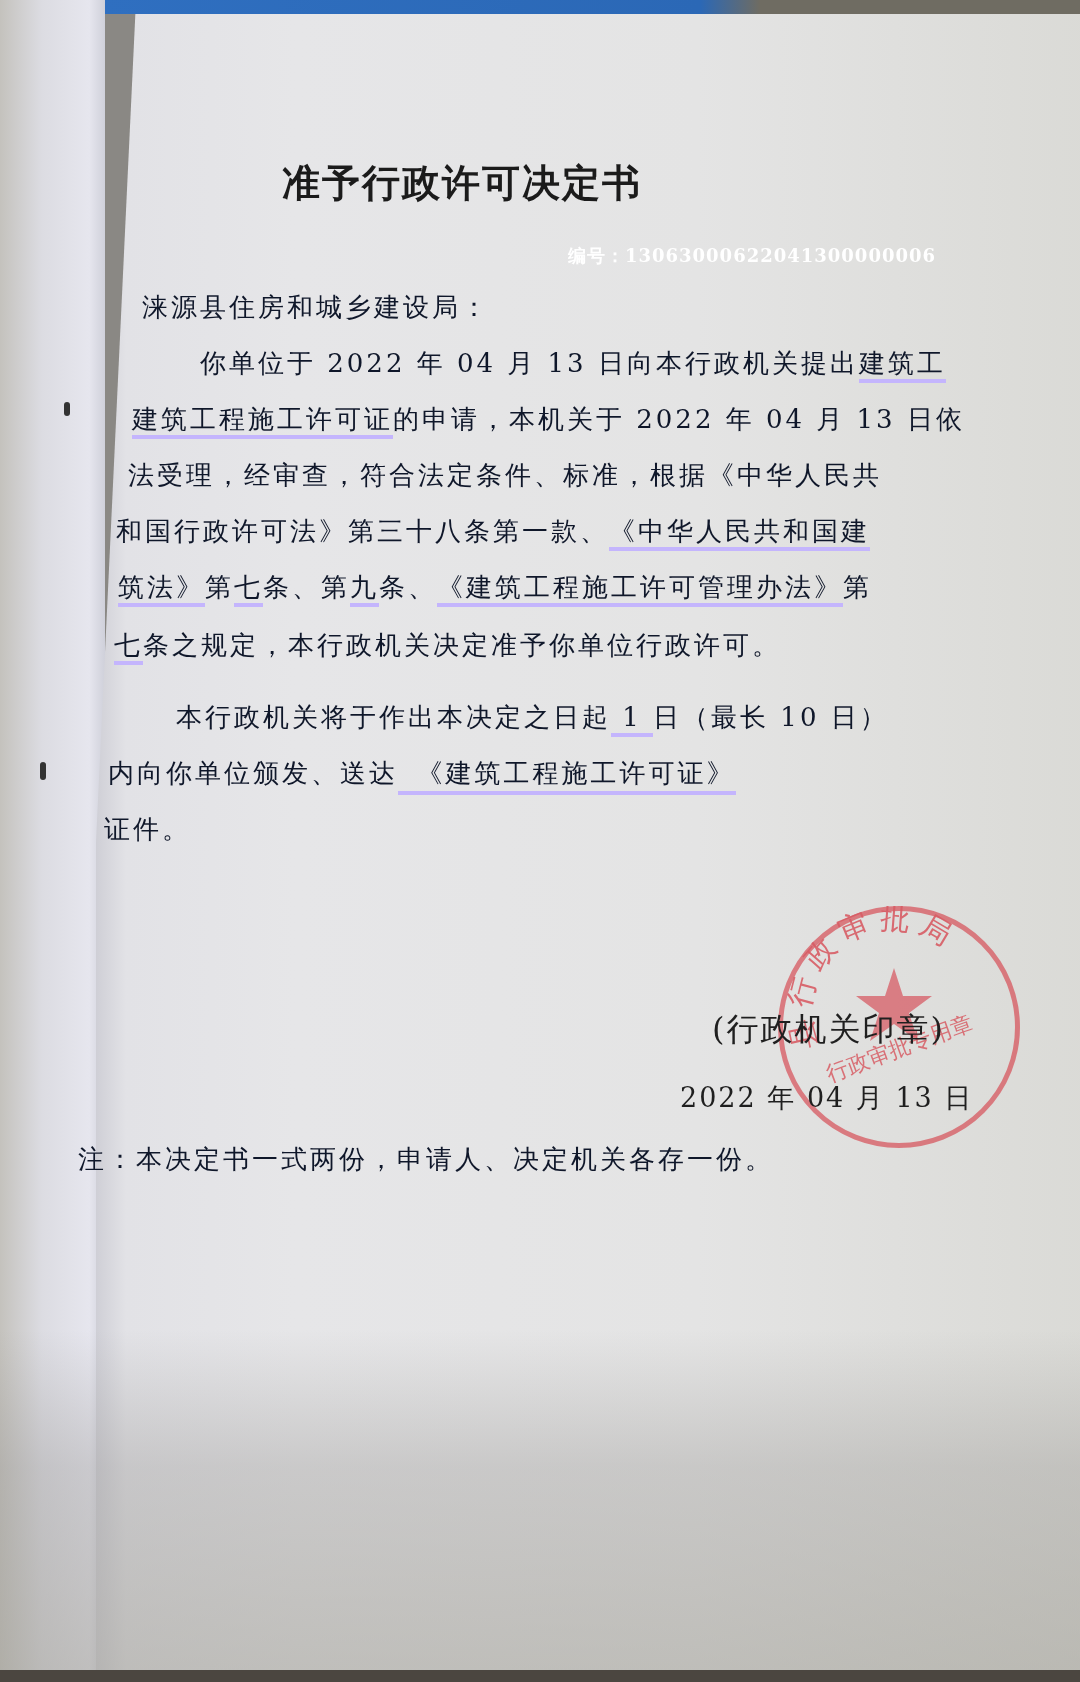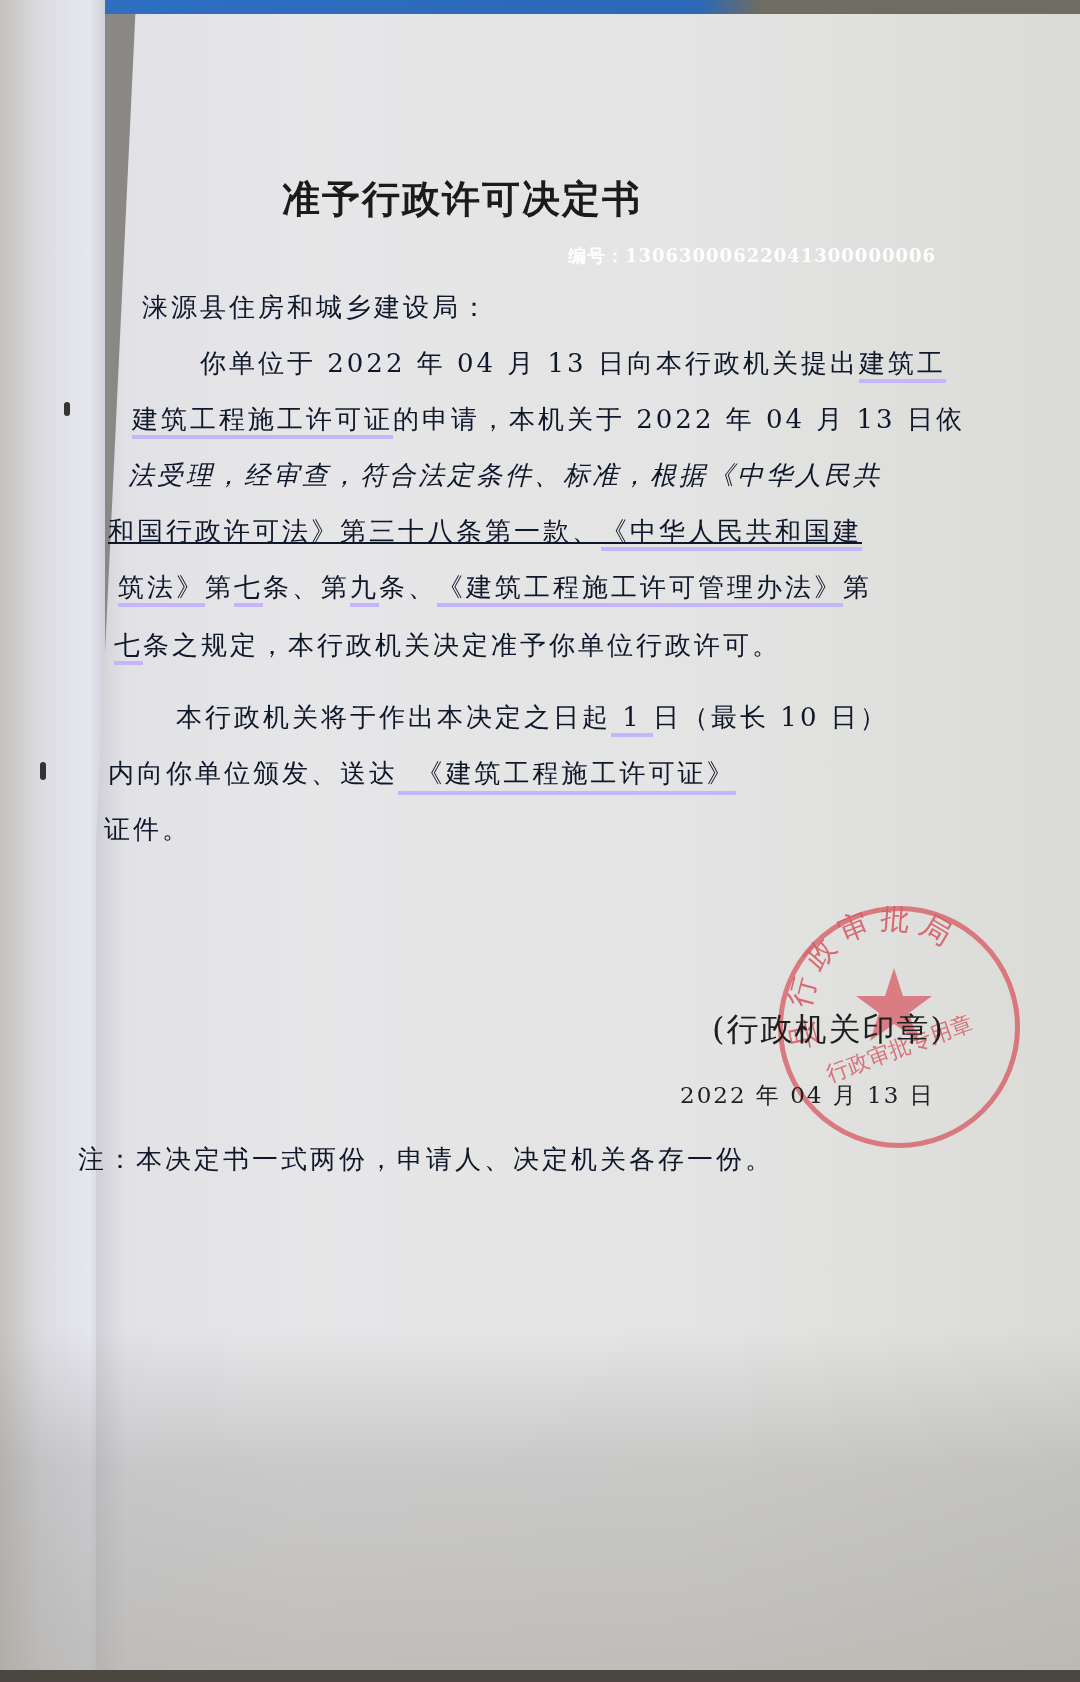--- a/index.html
+++ b/index.html
@@ -25,42 +25,42 @@
     position: absolute; left: 0; top: 1330px; width: 1080px; height: 340px;
     background: linear-gradient(180deg, rgba(150,148,145,0) 0%, rgba(150,148,145,0.35) 40%, rgba(160,158,150,0.55) 100%);
     pointer-events: none;
   }
   .bottom-edge {
     position: absolute; left: 0; top: 1670px; width: 1080px; height: 12px; background: #4b4640;
   }
   .binder-clip { position: absolute; width: 6px; border-radius: 3px; background: #333; }
 
   .title {
-    position: absolute; left: 0; width: 924px; top: 174px; text-align: center;
+    position: absolute; left: 0; width: 924px; top: 158px; text-align: center;
     font-size: 38px; font-weight: bold; color: #1b1b1b; letter-spacing: 2px;
   }
   .doc-no {
     position: absolute; right: 144px; top: 244px; font-size: 18px; color: #ffffff; letter-spacing: 1px; font-weight: bold;
   }
   .line {
     position: absolute; font-size: 26px; color: #0f172a; white-space: nowrap; letter-spacing: 3px;
   }
   .u { border-bottom: 4px solid #c4b5fd; padding-bottom: 1px; }
 
   .stamp {
     position: absolute; left: 778px; top: 906px; width: 232px; height: 232px;
     border: 5px solid rgba(214,70,80,0.78); border-radius: 50%;
     opacity: 0.85;
   }
   .stamp svg { position: absolute; left: -5px; top: -5px; }
   .stamp-seal {
     position: absolute; left: 712px; top: 1008px; font-size: 32px; color: #1f1f1f; letter-spacing: 2px;
   }
   .stamp-date {
-    position: absolute; left: 680px; top: 1080px; font-size: 23px; color: #1f1f1f; letter-spacing: 2px;
+    position: absolute; left: 680px; top: 1080px; font-size: 27px; color: #1f1f1f; letter-spacing: 2px;
   }
 </style>
 </head>
 <body>
 
 <div class="top-band"></div>
 <div class="left-sheet"></div>
 <div class="page"></div>
 <div class="binder-clip" style="left:64px; top:402px; height:14px;"></div>
 <div class="binder-clip" style="left:40px; top:762px; height:18px;"></div>
@@ -72,22 +72,22 @@
 </div>
 
 <div class="line" style="left:142px; top:290px;">涞源县住房和城乡建设局：</div>
 
 <div class="line" style="left:200px; top:346px;">
   <span>你单位于 2022 年 04 月 13 日向本行政机关提出</span><span class="u">建筑工</span>
 </div>
 <div class="line" style="left:132px; top:402px;">
   <span class="u">建筑工程施工许可证</span><span>的申请，本机关于 2022 年 04 月 13 日依</span>
 </div>
-<div class="line" style="left:128px; top:458px;font-style:italic;">法受理，经审查，符合法定条件、标准，根据《中华人民共</div>
-<div class="line" style="left:108px; top:514px;text-decoration:underline;">
+<div class="line" style="left:128px; top:458px;">法受理，经审查，符合法定条件、标准，根据《中华人民共</div>
+<div class="line" style="left:116px; top:514px;">
   <span>和国行政许可法》第三十八条第一款、</span><span class="u">《中华人民共和国建</span>
 </div>
 <div class="line" style="left:118px; top:570px;">
   <span class="u">筑法》</span><span>第</span><span class="u">七</span><span>条、第</span><span class="u">九</span><span>条、</span><span class="u">《建筑工程施工许可管理办法》</span><span>第</span>
 </div>
 <div class="line" style="left:114px; top:628px;">
   <span class="u">七</span><span>条之规定，本行政机关决定准予你单位行政许可。</span>
 </div>
 
 <div class="line" style="left:176px; top:700px;">

